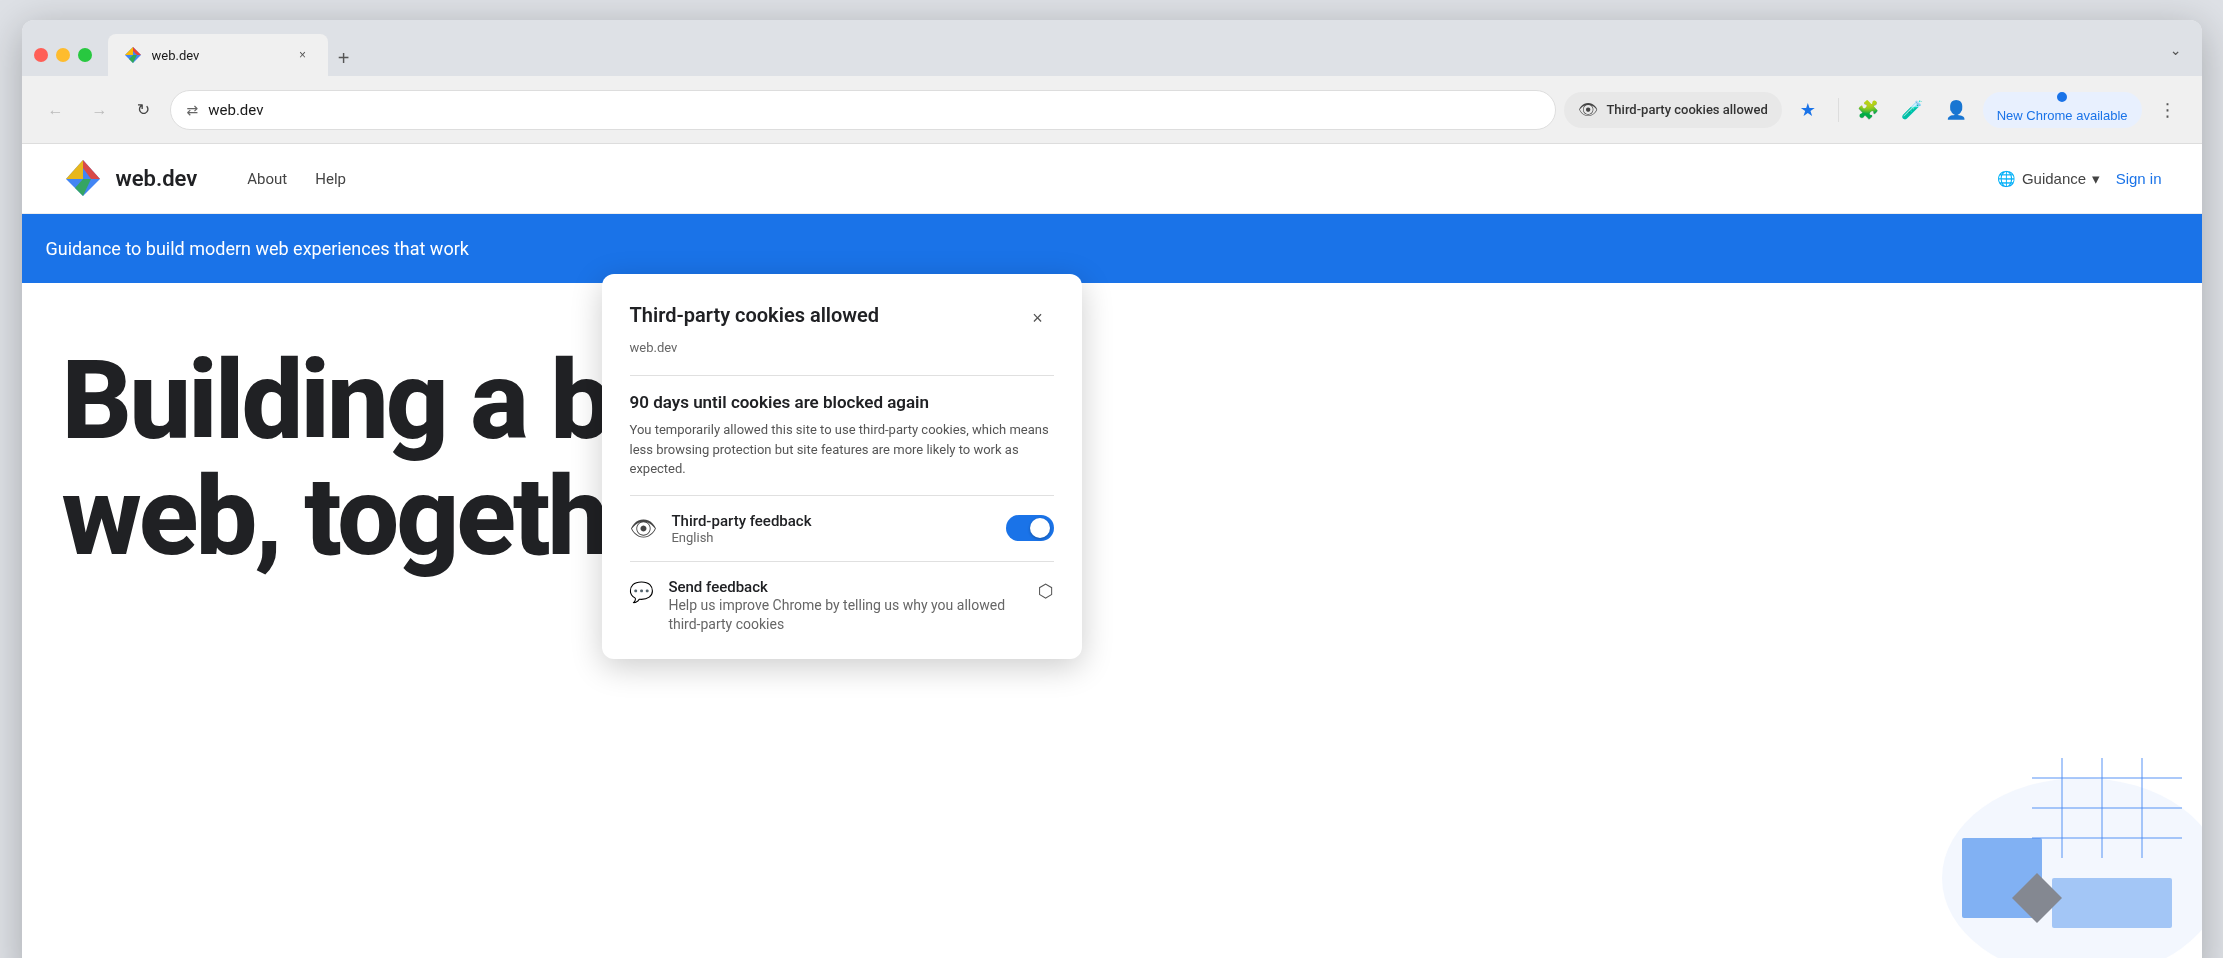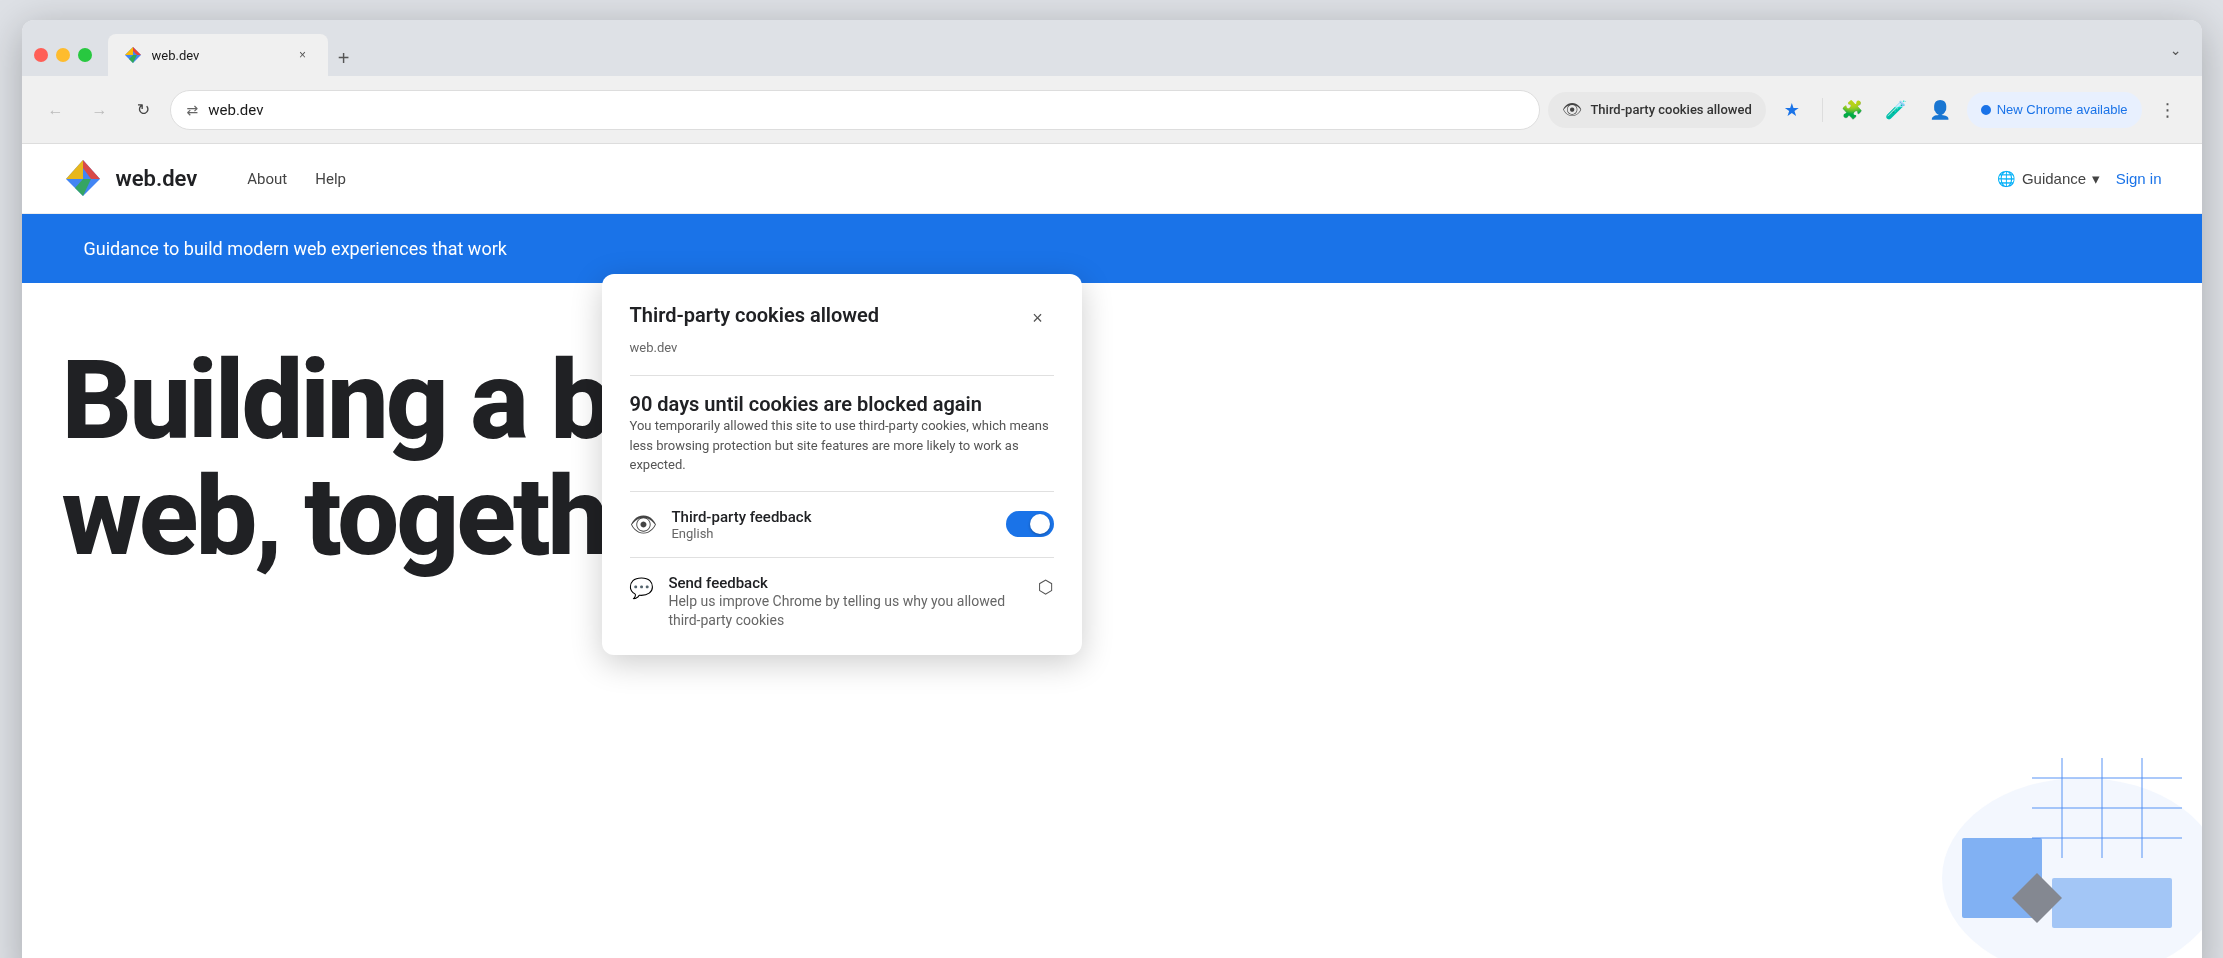--- a/index.html
+++ b/index.html
@@ -243,20 +243,21 @@
       height: 36px;
       padding: 0 14px;
       display: flex;
       align-items: center;
       gap: 6px;
       cursor: pointer;
       font-size: 13px;
       font-weight: 500;
       color: #1a73e8;
       white-space: nowrap;
+      flex-direction: column;
     }
 
     .more-btn {
       width: 36px;
       height: 36px;
       border: none;
       background: transparent;
       border-radius: 50%;
       cursor: pointer;
       display: flex;
@@ -334,21 +335,21 @@
       color: #1a73e8;
       cursor: pointer;
       border: none;
       background: transparent;
       font-weight: 500;
     }
 
     
     .hero-banner {
       background: #1a73e8;
-      padding: 24px 62px;
+      padding: 24px 24px;
     }
 
     .hero-banner-text {
       font-size: 18px;
       color: #fff;
       font-weight: 400;
     }
 
     
     .main-hero {
@@ -411,23 +412,24 @@
       color: #666;
       margin-bottom: 20px;
     }
 
     .popup-section {
       padding: 16px 0;
       border-top: 1px solid #e0e0e0;
     }
 
     .popup-info-title {
-      font-size: 20px;
+      font-size: 17px;
       font-weight: 600;
       color: #202124;
+      margin-bottom: 8px;
     }
 
     .popup-info-text {
       font-size: 13px;
       color: #555;
       line-height: 1.5;
     }
 
     .popup-cookie-row {
       display: flex;

